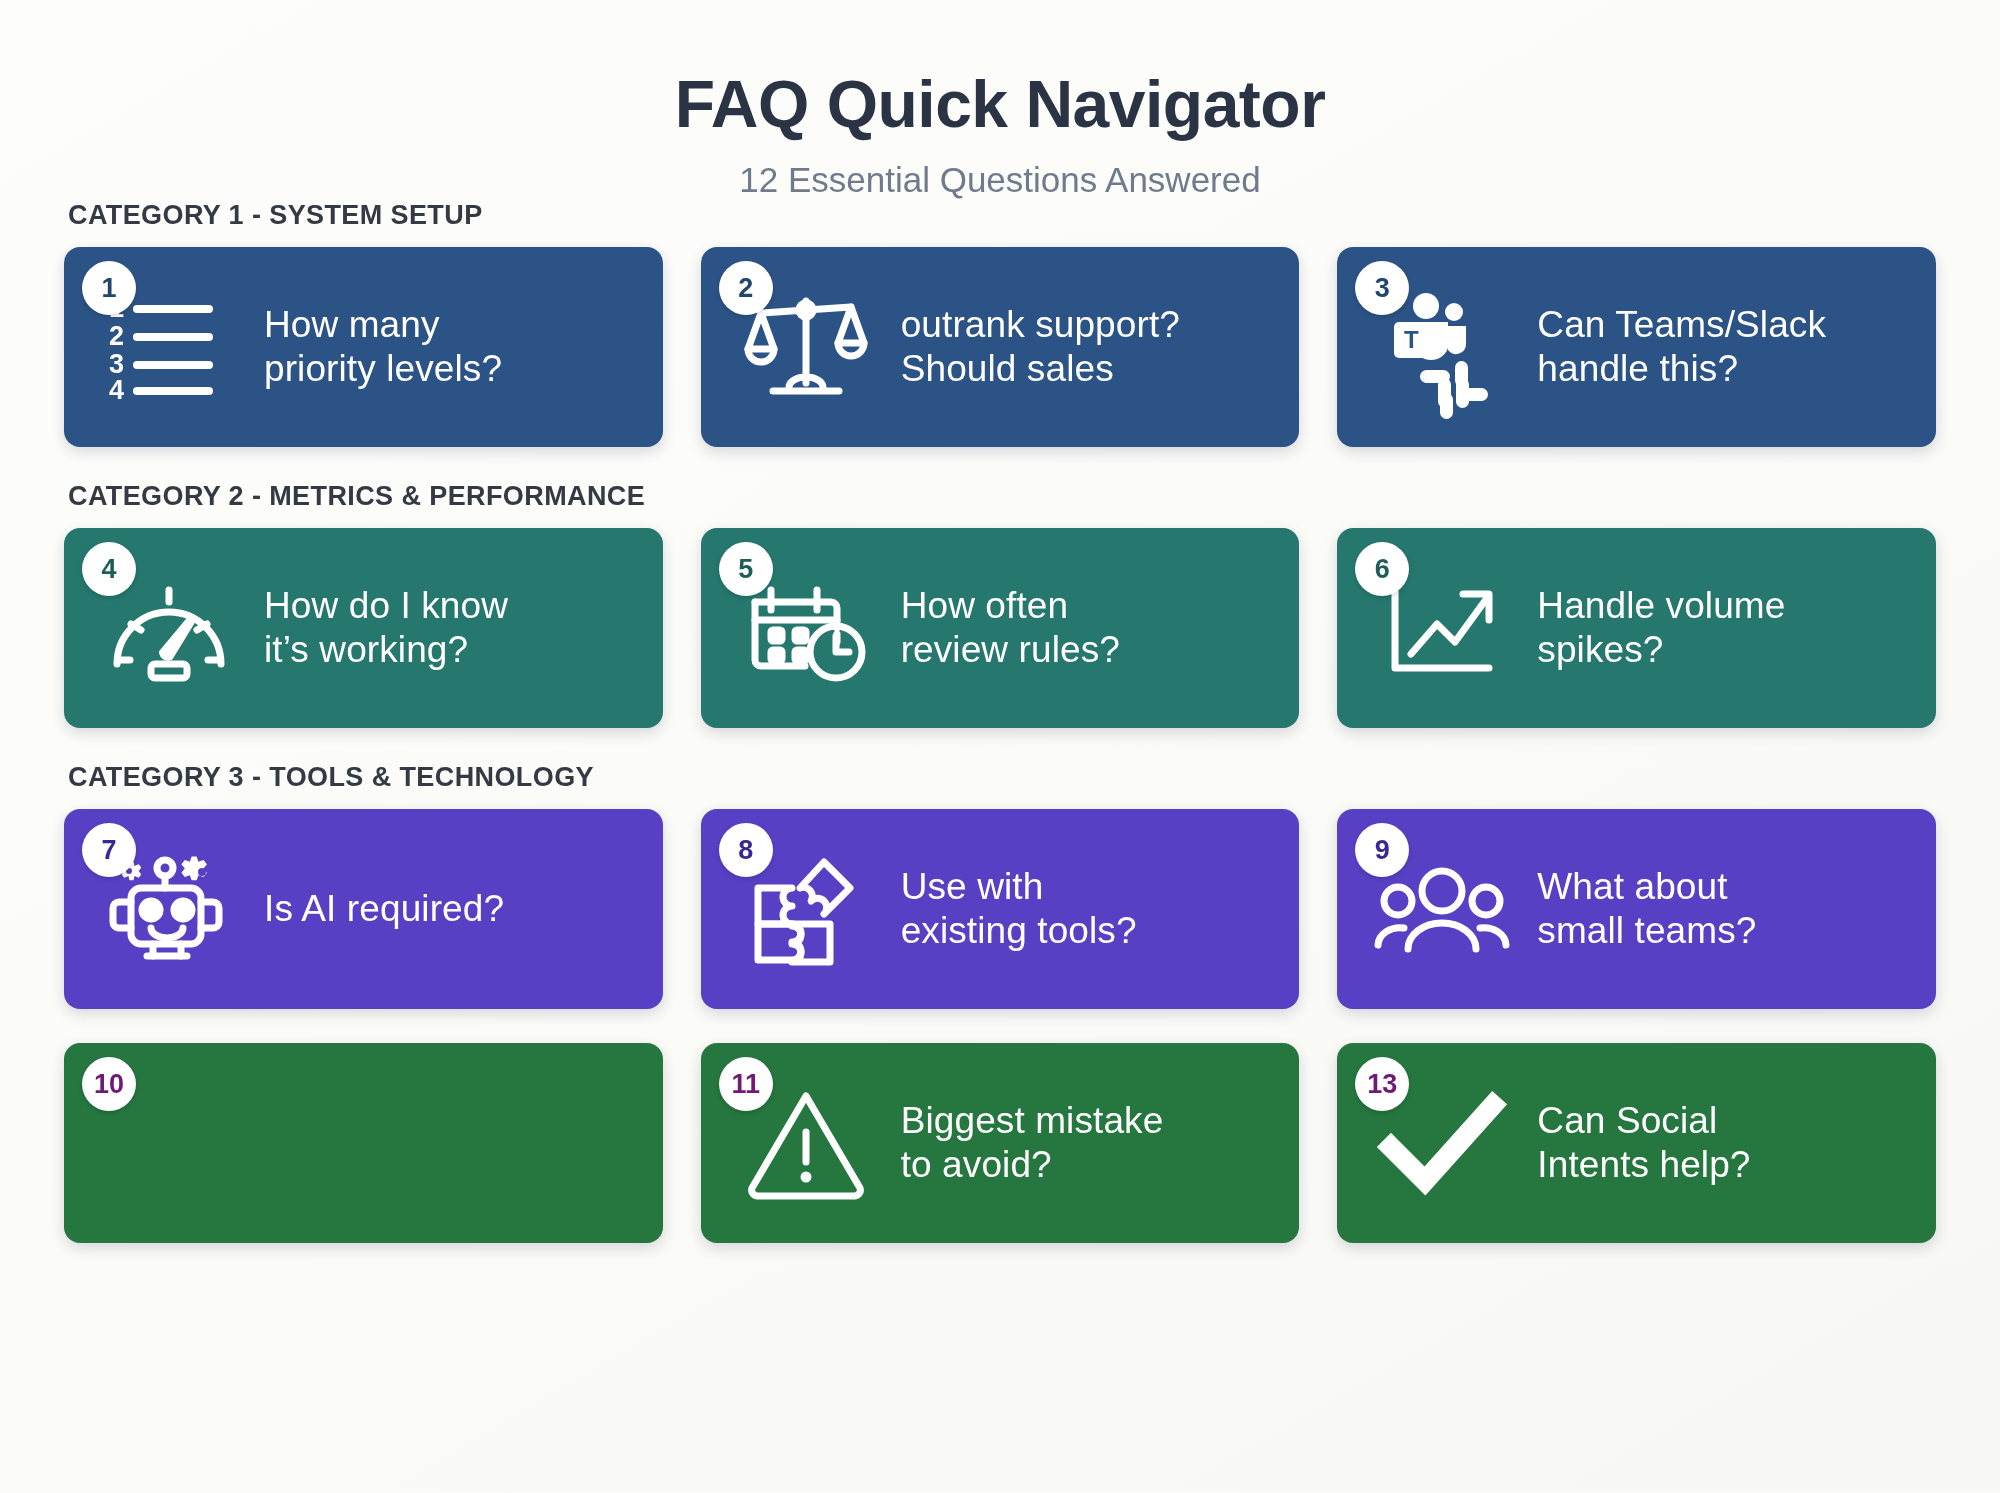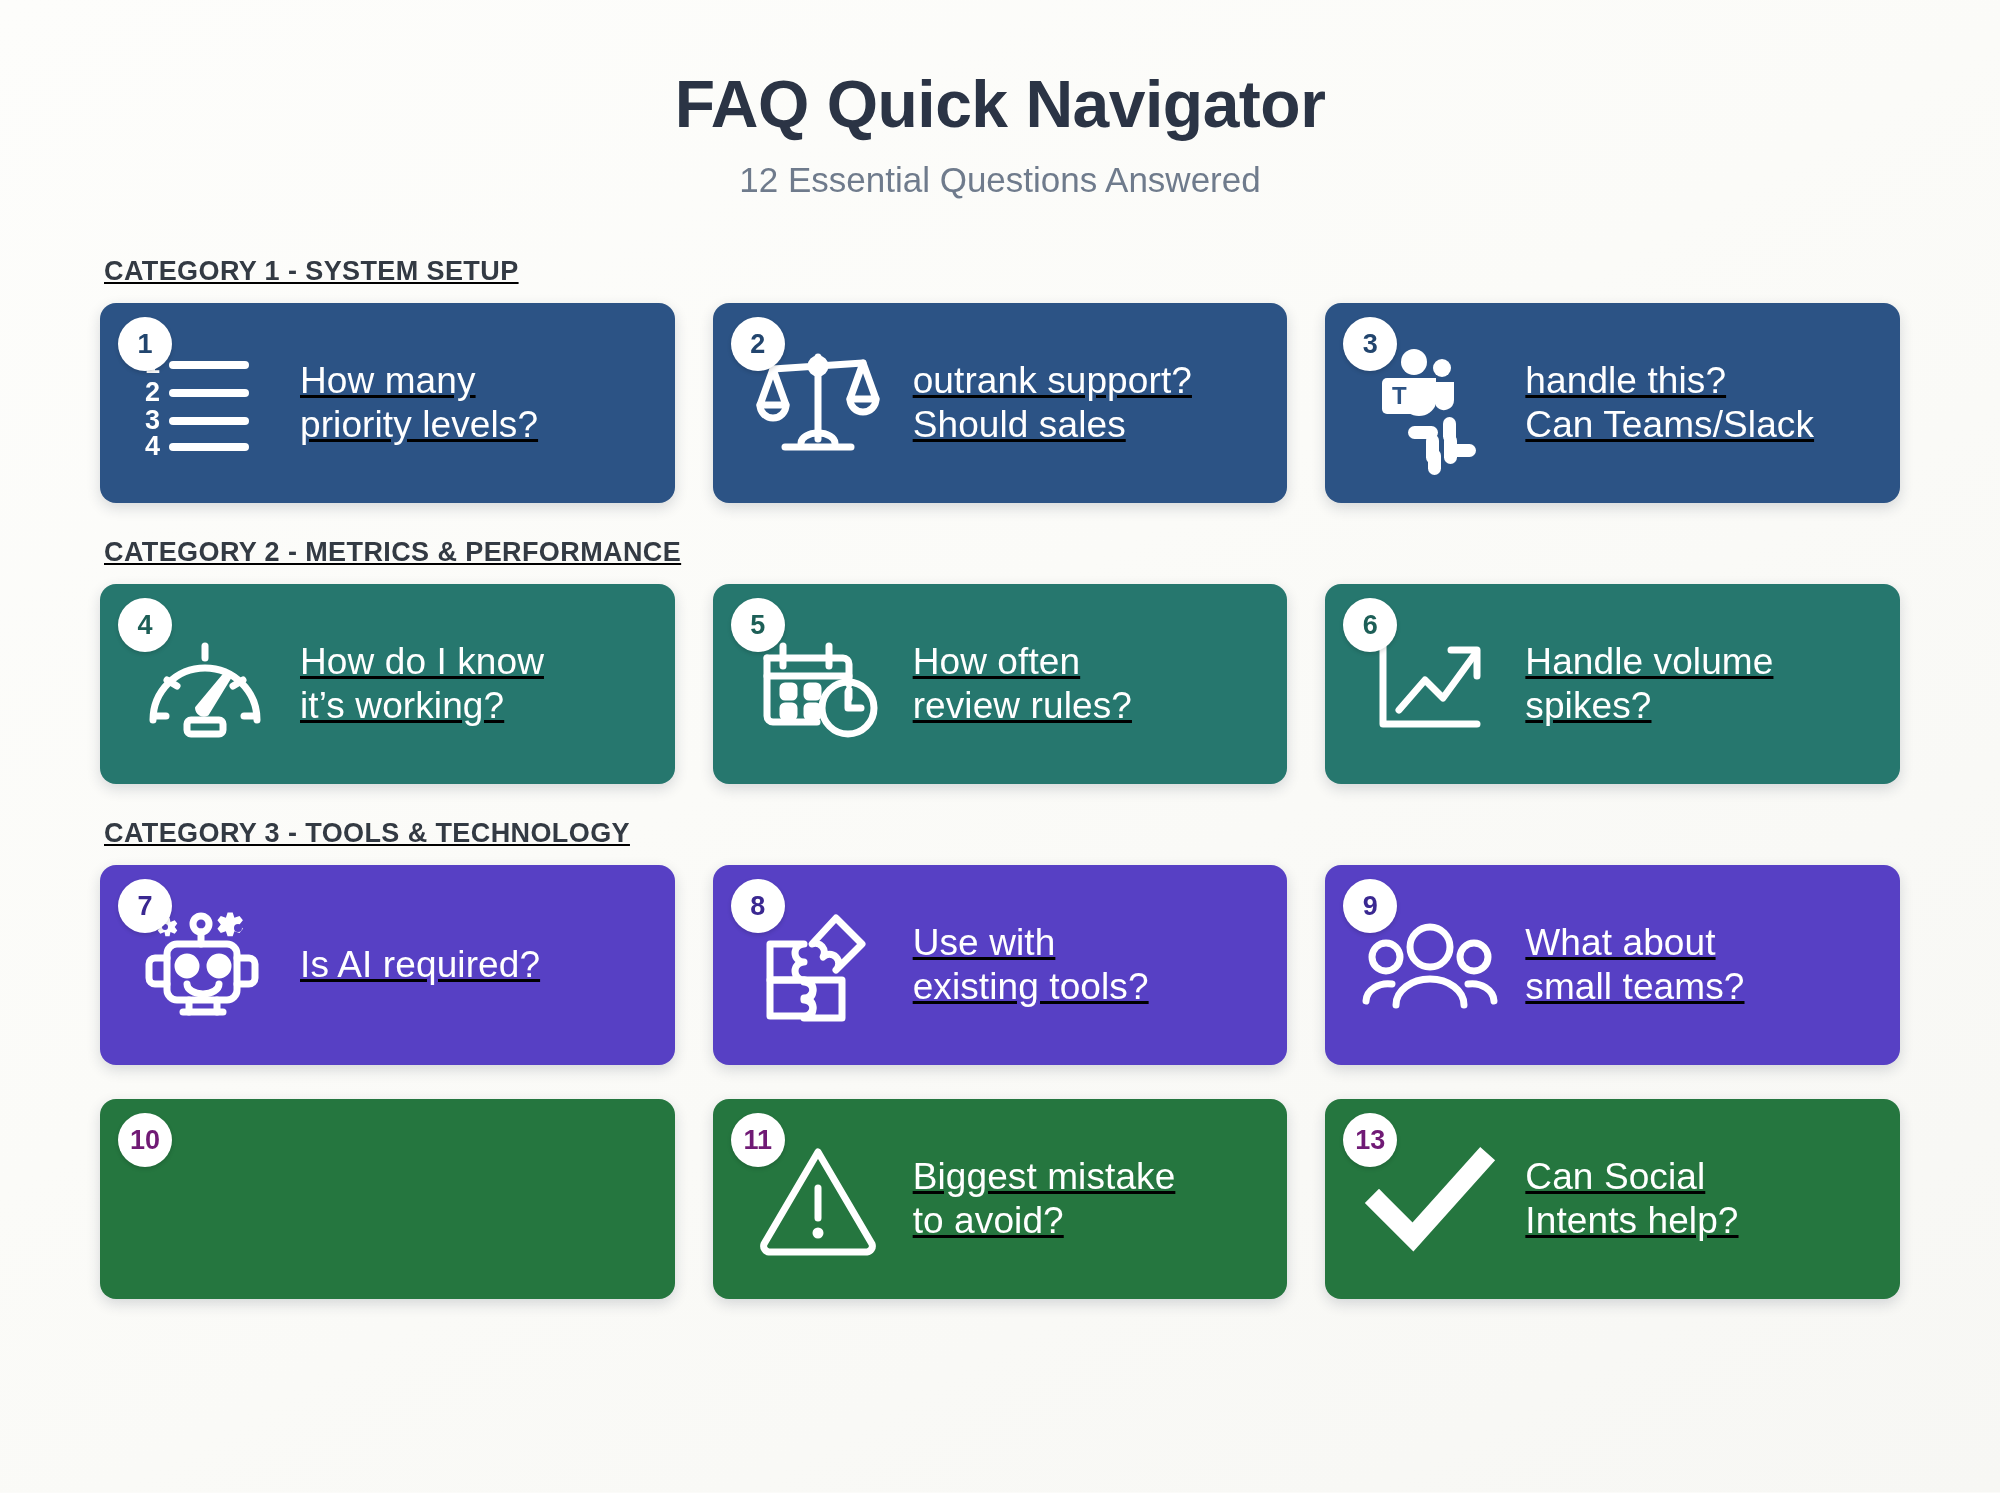--- a/index.html
+++ b/index.html
@@ -21,21 +21,21 @@
   .title {
     font-size: 66px; font-weight: 700; letter-spacing: -0.5px;
     color: #2b3445;
   }
   .subtitle {
     font-size: 35px; font-weight: 400; color: #6f7b8c;
     margin-top: 18px;
   }
 
   
-  .rows { margin-top: 56px; padding: 0 100px; text-decoration: underline; }
+  .rows { padding: 0 64px; }
   .cat-block { margin-bottom: 10px; }
   .cat-head {
     font-size: 27px; font-weight: 700; color: #333a43;
     letter-spacing: 0.4px; margin-bottom: 16px; margin-left: 4px;
   }
   .card-row { display: flex; gap: 38px; margin-bottom: 34px; }
 
   .card {
     position: relative;
     flex: 1 1 0;
@@ -166,22 +166,22 @@
         <rect x="62" y="90" width="13" height="30" rx="6.5"></rect>
         <rect x="80" y="90" width="13" height="30" rx="6.5" transform="rotate(180 86.5 105)"></rect>
         <rect x="44" y="82" width="30" height="13" rx="6.5"></rect>
         <rect x="82" y="100" width="30" height="13" rx="6.5"></rect>
         <rect x="79" y="73" width="13" height="26" rx="6.5"></rect>
         <rect x="64" y="105" width="13" height="26" rx="6.5"></rect>
       </g>
                 </svg>
               </div>
               <div class="card-text">
+                <div>Can Teams/Slack</div>
                 <div>handle this?</div>
-                <div>Can Teams/Slack</div>
               </div>
             </div>
           </div>
         </div>
       </div>
       <div class="cat-block">
         <div class="cat-head">CATEGORY 2 - METRICS &amp; PERFORMANCE</div>
         <div class="card-row">
           <div class="card c-teal">
             <div class="badge b-teal">4</div>

